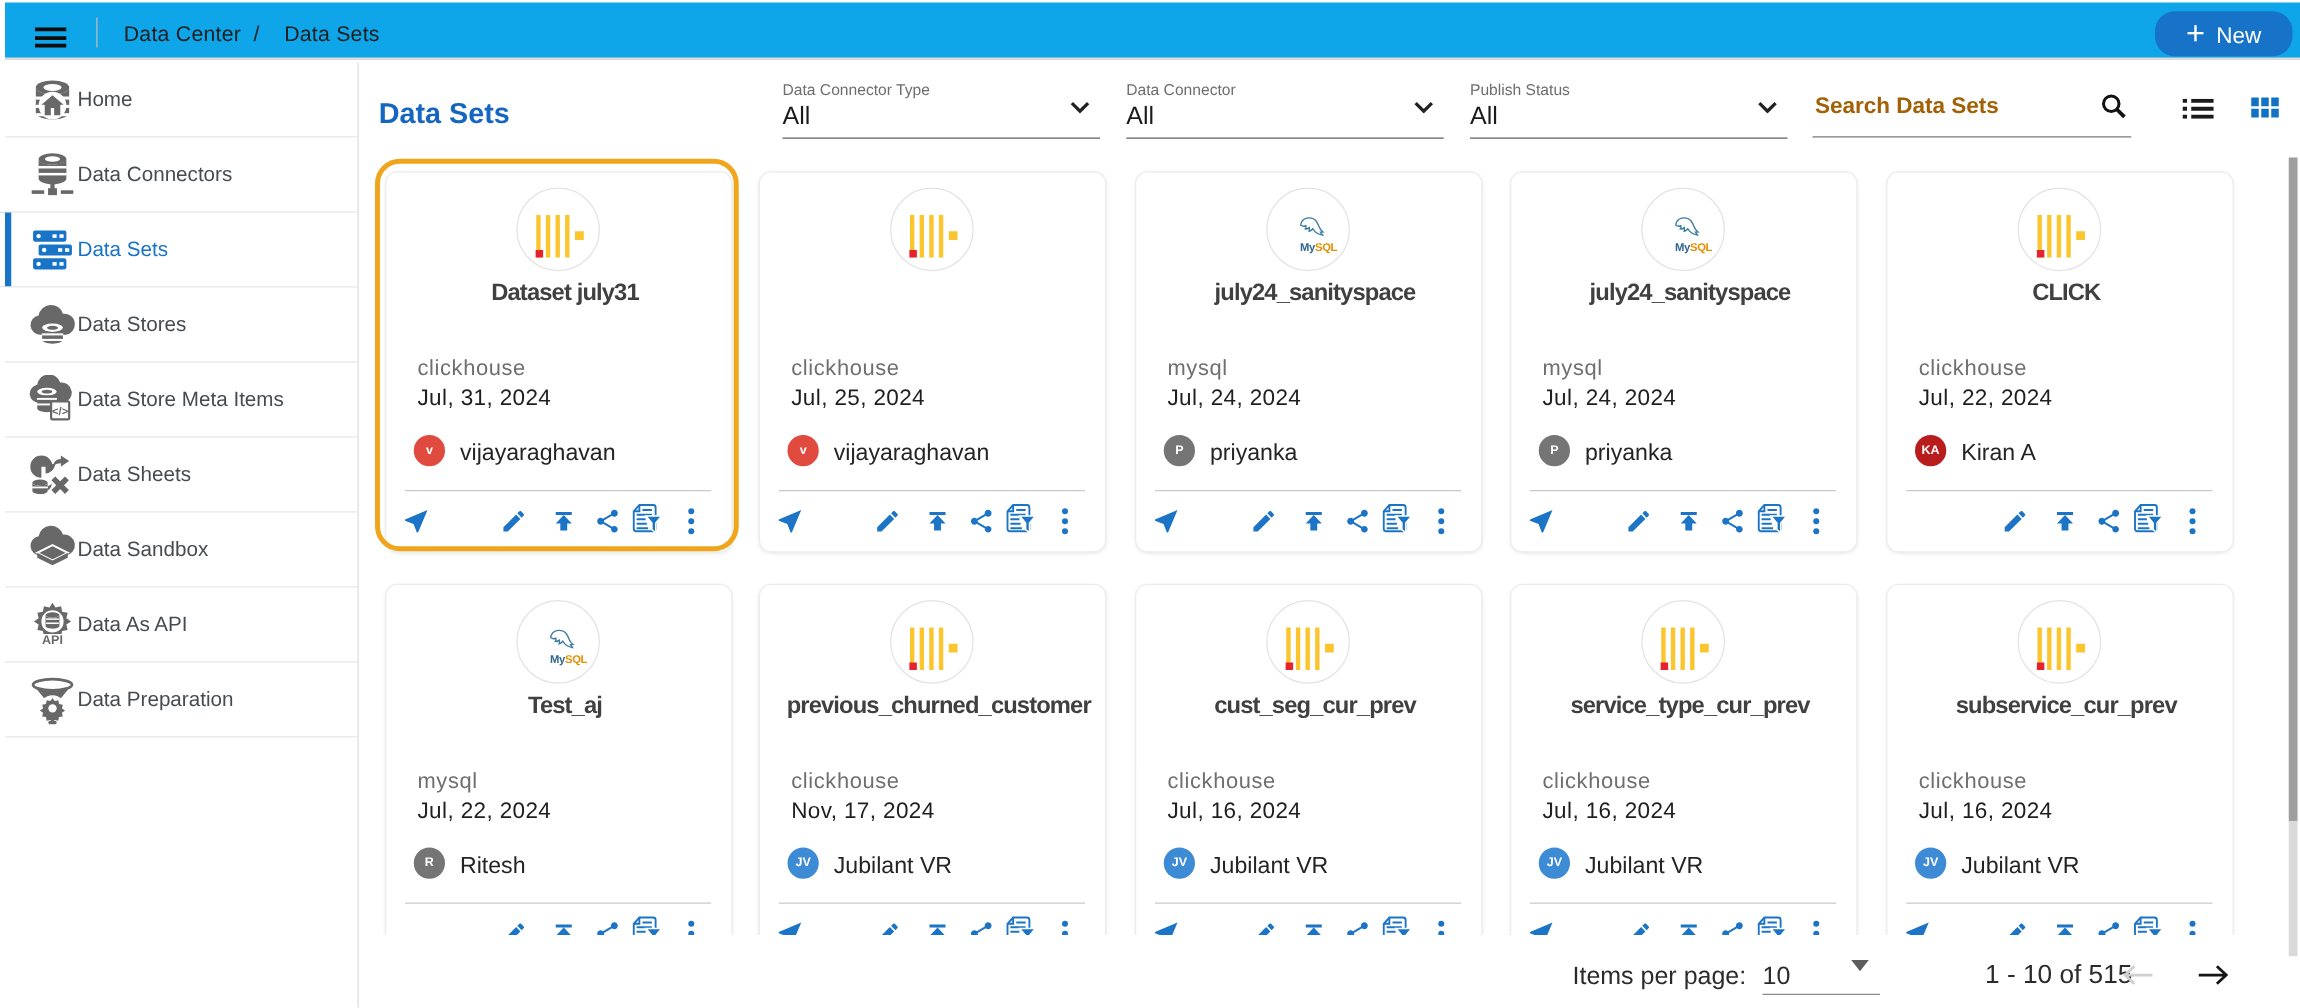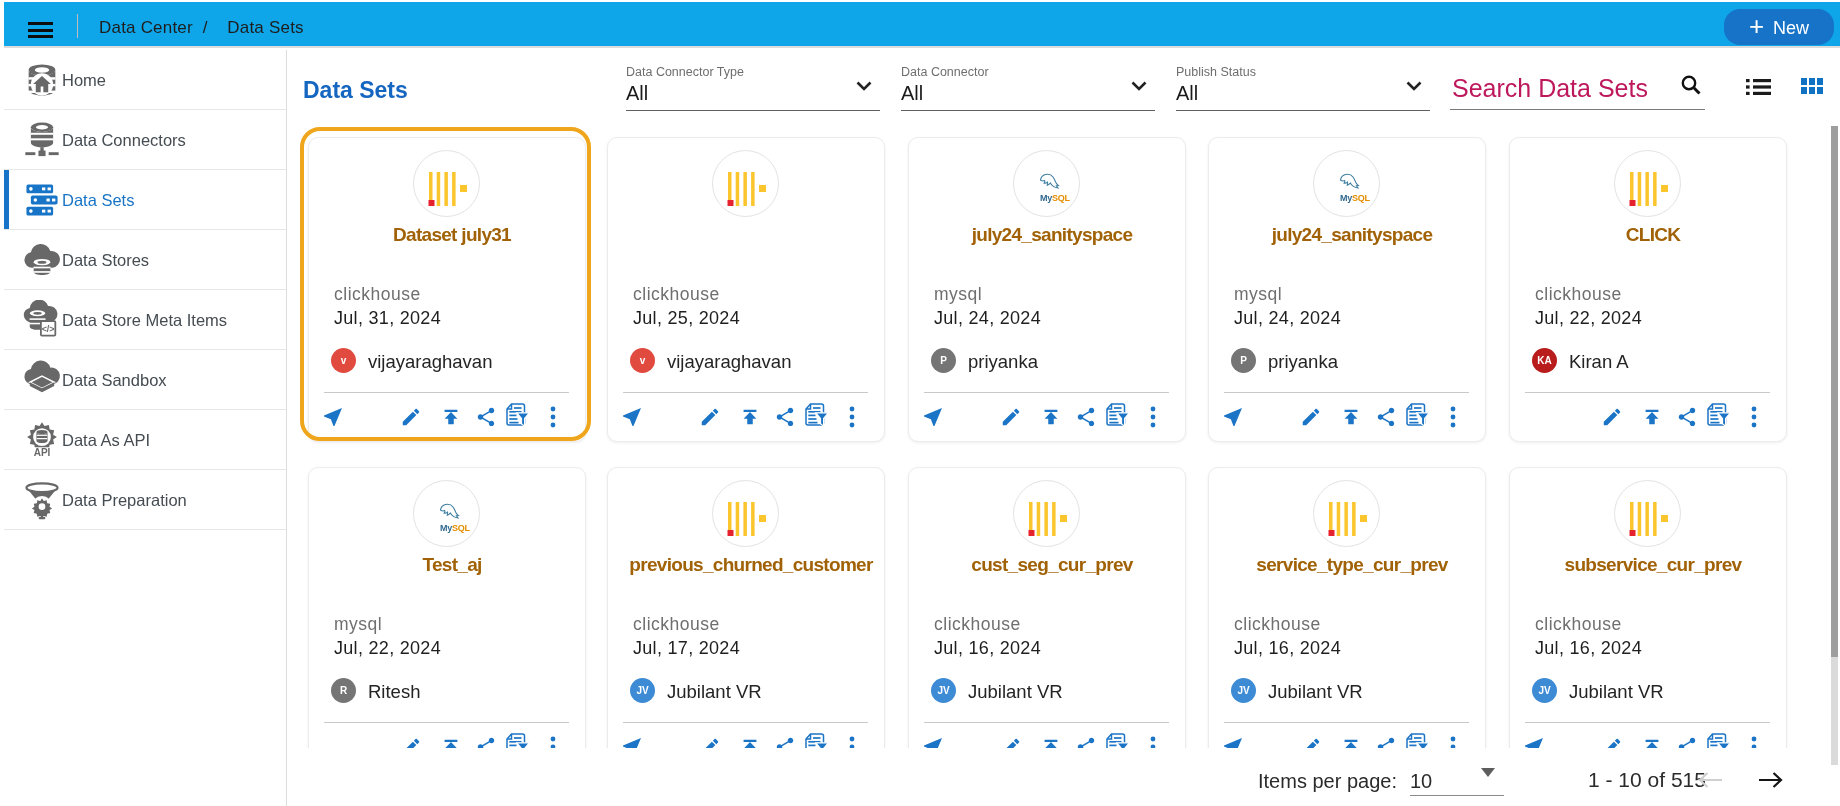--- a/index.html
+++ b/index.html
@@ -33,36 +33,36 @@
 .sitem.sel::after{ content:""; position:absolute; left:-4px; top:0; width:4px; height:100%; background:#fff;}
 
 
 #h1 { position:absolute; left:303px; top:77px; font-size:23px; font-weight:bold; color:#1566c0; }
 .filter { position:absolute; top:65px; width:254px; height:52px; }
 .filter .flab { font-size:12.5px; color:#6e6e6e; }
 .filter .fval { font-size:20px; color:#1b1b1b; margin-top:3px; }
 .filter .fline { position:absolute; left:0; right:0; top:45px; height:1px; background:#606060; }
 .filter svg.chev { position:absolute; right:8px; top:16px; }
 #search { position:absolute; left:1450px; top:60px; width:255px; height:52px; }
-#search .ph { position:absolute; left:2px; top:14px; font-size:25px; color:#be185d; }
+#search .ph { position:absolute; left:2px; top:14px; font-size:18px; color:#a16207;font-weight:bold; }
 #search .fline { position:absolute; left:0; right:0; top:49px; height:1px; background:#7a7a7a; }
 #search svg { position:absolute; right:2px; top:13px; }
 #listic { position:absolute; left:1746px; top:79px; }
 #gridic { position:absolute; left:1801px; top:78px; width:22px; height:16px; }
 #gridic div { position:absolute; width:6px; height:7px; background:#1172c3; }
 
 
 .card { position:absolute; width:278px; height:305px; background:#fff;
   border:1px solid #ececec; border-radius:10px; box-shadow:0 1px 3px rgba(0,0,0,.07); }
 #selring { position:absolute; left:300px; top:127px; width:291px; height:314px;
   border:4.5px solid #f0a61c; border-radius:20px; }
 .card .logo { position:absolute; left:104px; top:12px; width:67px; height:67px;
   border:1px solid #e3e3e3; border-radius:50%; }
 .card .title { position:absolute; left:5px; width:100%; top:86px; text-align:center;
-  font-size:19px; font-weight:bold; color:#a16207; letter-spacing:-0.7px; }
+  font-size:19px; font-weight:bold; color:#404040; letter-spacing:-0.7px; }
 .card .sub { position:absolute; left:25px; top:146px; font-size:17.5px; color:#6f6f6f; letter-spacing:.5px; }
 .card .date { position:absolute; left:25px; top:170px; font-size:18px; color:#1f1f1f; letter-spacing:.3px; }
 .card .av { position:absolute; left:22px; top:210px; width:25px; height:25px; border-radius:50%;
   color:#fff; font-size:10px; font-weight:bold; text-align:center; line-height:25px; }
 .card .nm { position:absolute; left:59px; top:213px; font-size:18.5px; color:#242424; }
 .card .dv { position:absolute; left:15px; right:16px; top:254px; height:1px; background:#c9c9c9; }
 .card .irow { position:absolute; left:0; top:266px; width:100%; height:26px; }
 .card .irow svg { position:absolute; }
 
 
@@ -176,20 +176,35 @@
             </g>
             <rect x="17" y="19" width="13" height="13" rx="1" fill="#fff" stroke="#686868" stroke-width="1.6"></rect>
             <text x="23.5" y="28.5" font-size="8" font-weight="bold" text-anchor="middle" fill="#686868" font-family="Liberation Sans">&lt;/&gt;</text>
           </g>
         </svg></span>
       <span class="lab">Data Store Meta Items</span>
     </div>
     <div class="sitem">
       <span class="ic"><svg viewBox="0 0 36 36" width="40" height="40">
           <g fill="#686868">
+            <path d="M10 4 a8 8 0 0 0 0 16 v-8 h8 a8 8 0 0 0 -8 -8 z"></path>
+            <path d="M20 10 h-7 v7 a8 8 0 0 0 7 -7 z"></path>
+            <path d="M24 4 l6 4 -6 4 v-2.5 c-2.5 0 -4.5 .8 -5.5 2.5 .2 -3.8 2.3 -5.5 5.5 -5.6 z"></path>
+            <path d="M12 32 l-6 -4 6 -4 v2.5 c2.5 0 4.5 -.8 5.5 -2.5 -.2 3.8 -2.3 5.5 -5.5 5.6 z"></path>
+            <ellipse cx="9" cy="23.5" rx="5.5" ry="2.2"></ellipse>
+            <path d="M3.5 23.5 v6 c0 1.2 2.5 2.2 5.5 2.2 s5.5 -1 5.5 -2.2 v-6 c0 1.2 -2.5 2.2 -5.5 2.2 s-5.5 -1 -5.5 -2.2 z"></path>
+            <rect x="3.3" y="26.3" width="11.4" height="1.3" fill="#fff"></rect>
+            <path d="M20 19 l3.5 3.5 3.5 -3.5 2.8 2.8 -3.5 3.5 3.5 3.5 -2.8 2.8 -3.5 -3.5 -3.5 3.5 -2.8 -2.8 3.5 -3.5 -3.5 -3.5 z"></path>
+          </g>
+        </svg></span>
+      <span class="lab">Data Sheets</span>
+    </div>
+    <div class="sitem">
+      <span class="ic"><svg viewBox="0 0 36 36" width="40" height="40">
+          <g fill="#686868">
             <path d="M9 22 a7 7 0 0 1 -1 -13.9 A9 9 0 0 1 25.5 6.9 A6.5 6.5 0 0 1 27.5 22 z"></path>
             <path d="M18 14.5 l11 5.5 -11 5.5 -11 -5.5 z" stroke="#fff" stroke-width="1.4"></path>
             <path d="M7 20 v3.5 l11 5.5 11 -5.5 V20 l-11 5.5 z"></path>
           </g>
         </svg></span>
       <span class="lab">Data Sandbox</span>
     </div>
     <div class="sitem">
       <span class="ic"><svg viewBox="0 0 36 36" width="40" height="40">
           <g fill="#686868">
@@ -565,21 +580,21 @@
             <rect x="11.7" y="5" width="3.5" height="34"></rect>
             <rect x="19.4" y="5" width="3.5" height="34"></rect>
             <rect x="27.1" y="5" width="3.5" height="34"></rect>
             <rect x="35" y="18" width="7" height="7"></rect>
           </g>
           <rect x="3.5" y="33" width="6" height="6" fill="#e5232e"></rect>
         </svg>
       </div>
  <div class="title">previous_churned_customer</div>
  <div class="sub">clickhouse</div>
- <div class="date">Jul, 17, 2024</div>
+ <div class="date">Nov, 17, 2024</div>
  <div class="av" style="background:#3d8bd4">JV</div>
  <div class="nm">Jubilant VR</div>
  <div class="dv"></div>
  <div class="irow">
         <svg style="left:12px;top:1px" width="24" height="24" viewBox="0 0 24 24">
           <path d="M21 3 L3 10.53 v.98 l6.84 2.65 L12.48 21 h.98 L21 3 z" fill="#1b74c5"></path>
         </svg>
         <svg style="left:91px;top:2px" width="22" height="22" viewBox="0 0 24 24">
           <path d="M3 17.25V21h3.75L17.81 9.94l-3.75-3.75L3 17.25zM20.71 7.04c.39-.39.39-1.02 0-1.41l-2.34-2.34c-.39-.39-1.02-.39-1.41 0l-1.83 1.83 3.75 3.75 1.83-1.83z" fill="#1b74c5"></path>
         </svg>

